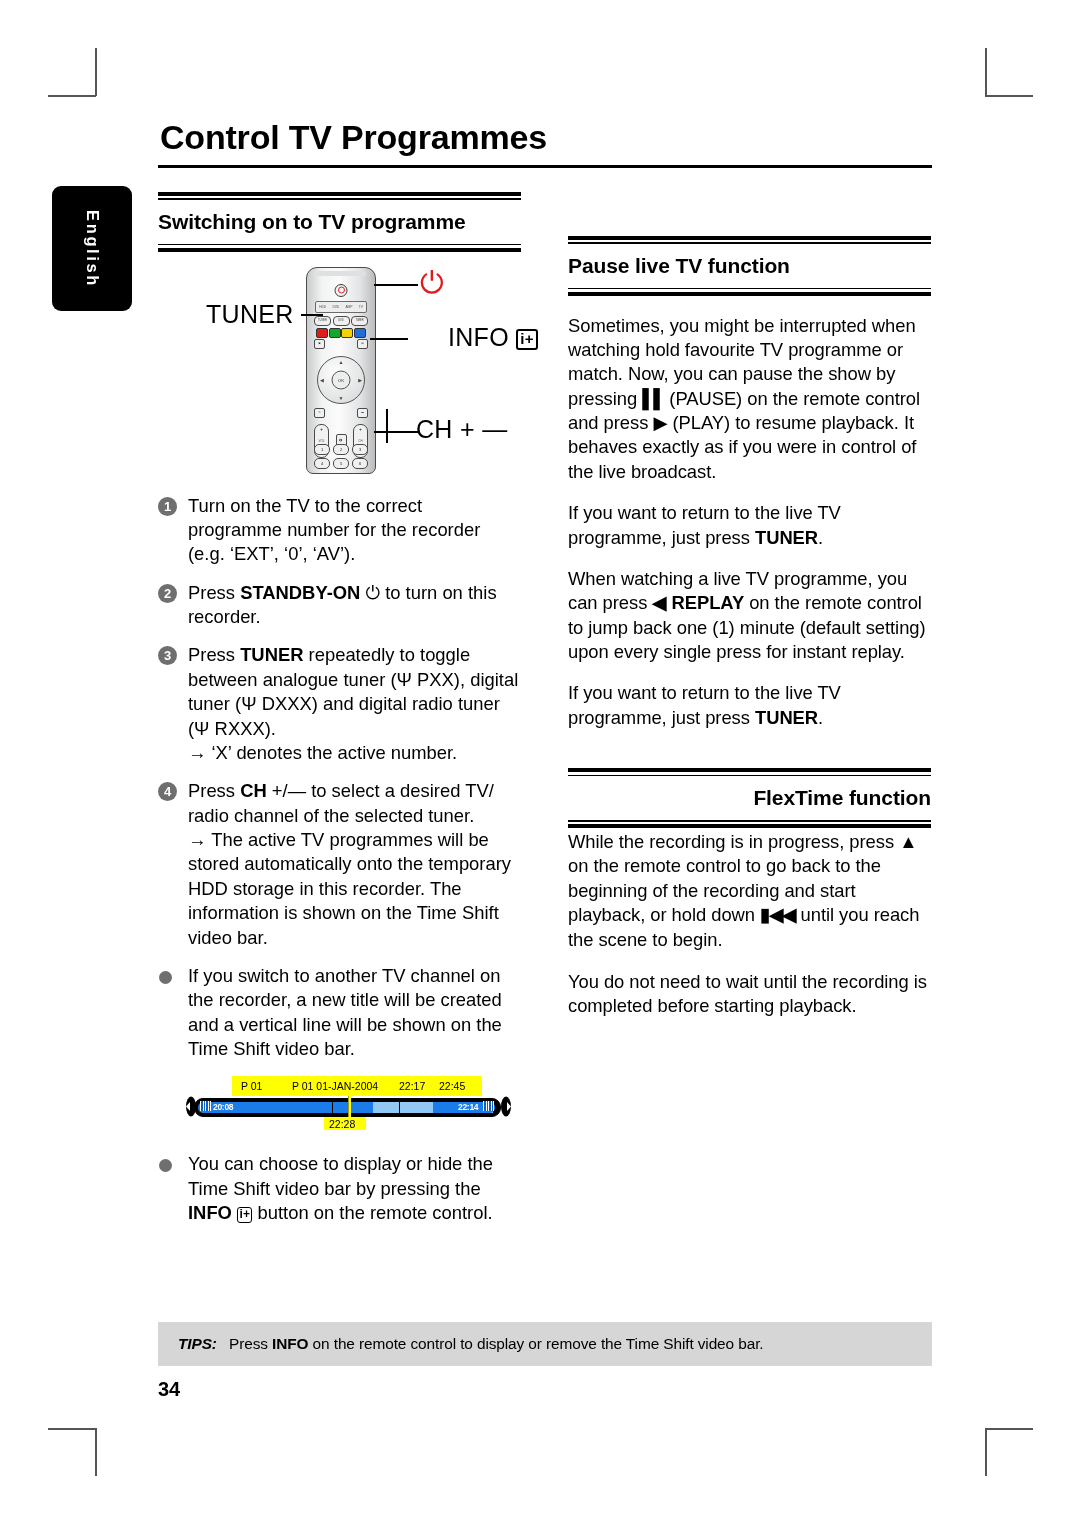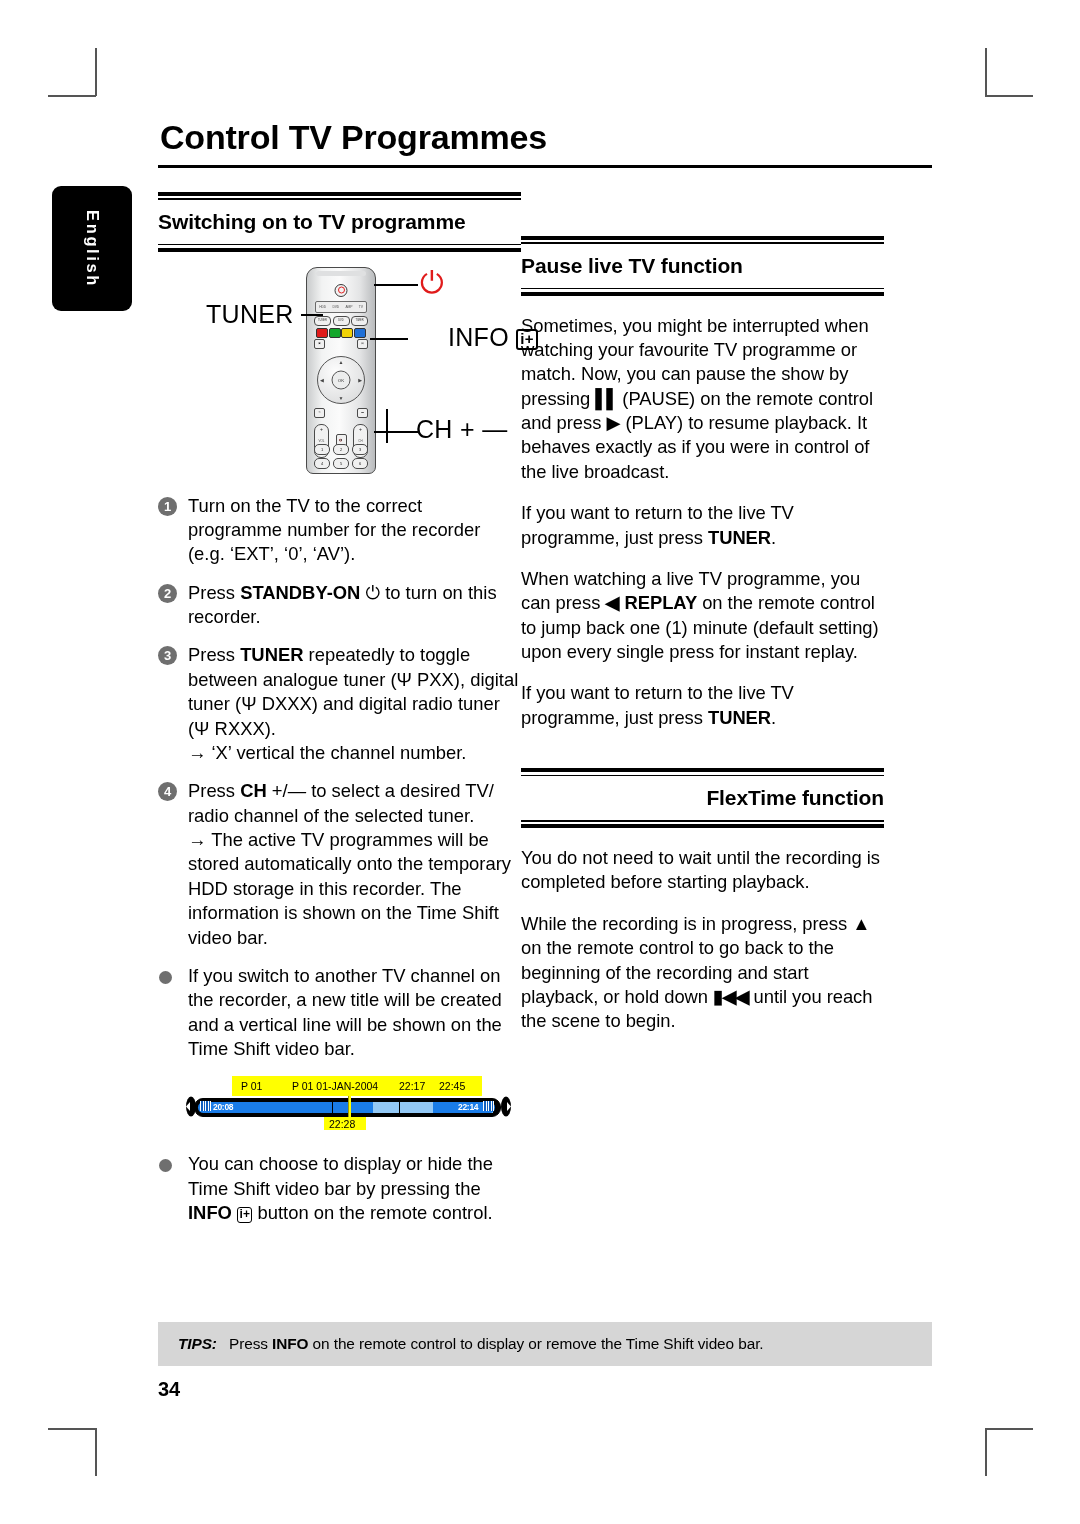--- a/index.html
+++ b/index.html
@@ -61,20 +61,21 @@
   }
   #title-rule {
     height: 3px;
     background: #000;
     width: 774px;
   }
 
   
   #cols {
     display: flex;
+    gap: 47px;
     margin-top: 24px;
   }
   .col { width: 363px; }
 
   
   .sec {
     margin-bottom: 2px;
   }
   .sec .rule-top { height: 4px; background: #000; }
   .sec .rule-thin { height: 1.5px; background: #000; margin-top: 2.5px; }
@@ -432,21 +433,21 @@
         </li>
 
         <li>
           <span class="num-badge">2</span>
           <span>Press </span><b>STANDBY-ON</b><span> ⏻</span><span> to turn on this recorder.</span>
         </li>
 
         <li>
           <span class="num-badge">3</span>
           <span>Press </span><b>TUNER</b><span> repeatedly to toggle between analogue tuner (Ψ PXX), digital tuner (Ψ DXXX) and digital radio tuner (Ψ RXXX).</span>
-          <span class="sub"><span class="arrow">→</span> <span>‘X’ vertical the channel number.</span></span>
+          <span class="sub"><span class="arrow">→</span> <span>‘X’ denotes the active number.</span></span>
         </li>
 
         <li>
           <span class="num-badge">4</span>
           <span>Press </span><b>CH</b> <span>+/—</span><span> to select a desired TV/ radio channel of the selected tuner.</span>
           <span class="sub"><span class="arrow">→</span> <span>The active TV programmes will be stored automatically onto the temporary HDD storage in this recorder. The information is shown on the Time Shift video bar.</span></span>
         </li>
       </ol>
 
       <ul class="bullets">
@@ -515,21 +516,21 @@
 
       <div class="sec" style="margin-top:44px;">
         <div class="rule-top"></div>
         <div class="rule-thin"></div>
         <h2>Pause live TV function</h2>
         <div class="rule-bot-thin"></div>
         <div class="rule-bot"></div>
       </div>
 
       <p class="body" style="margin-top:18px;">
-        <span>Sometimes, you might be interrupted when watching your favourite TV programme or match. Now, you can pause the show by pressing </span><b style="letter-spacing:-2px;">▌▌</b><span> (PAUSE) on the remote control and press </span><span>▶</span><span> (PLAY) to resume playback. It behaves exactly as if you were in control of the live broadcast.</span>
+        <span>Sometimes, you might be interrupted when watching hold favourite TV programme or match. Now, you can pause the show by pressing </span><b style="letter-spacing:-2px;">▌▌</b><span> (PAUSE) on the remote control and press </span><span>▶</span><span> (PLAY) to resume playback. It behaves exactly as if you were in control of the live broadcast.</span>
       </p>
 
       <p class="body">
         <span>If you want to return to the live TV programme, just press </span><b>TUNER</b><span>.</span>
       </p>
 
 
       <p class="body" style="margin-top:8px;">
         <span>When watching a live TV programme, you can press </span><b>◀</b><b> REPLAY</b><span> on the remote control to jump back one (1) minute (default setting) upon every single press for instant replay.</span>
       </p>
@@ -539,25 +540,25 @@
       </p>
 
       <div class="sec" style="margin-top:38px;text-align:right;">
         <div class="rule-top"></div>
         <div class="rule-thin"></div>
         <h2>FlexTime function</h2>
         <div class="rule-bot-thin"></div>
         <div class="rule-bot"></div>
       </div>
 
-      <p class="body" style="margin-top:18px;">You do not need to wait until the recording is completed before starting playback.</p>
-
       <p class="body">
         <span>While the recording is in progress, press </span><span>▲</span><span> on the remote control to go back to the beginning of the recording and start playback, or hold down </span><b style="letter-spacing:-1px;">▮◀◀</b><span> until you reach the scene to begin.</span>
       </p>
+
+      <p class="body" style="margin-top:18px;">You do not need to wait until the recording is completed before starting playback.</p>
 
     </div>
   </div>
 </div>
 
 <div id="tips">
   <div class="inner">
     <span class="tipslabel">TIPS:</span>
     <span style="margin-left:8px;">Press </span><b>INFO</b><span> on the remote control to display or remove the Time Shift video bar.</span>
   </div>

